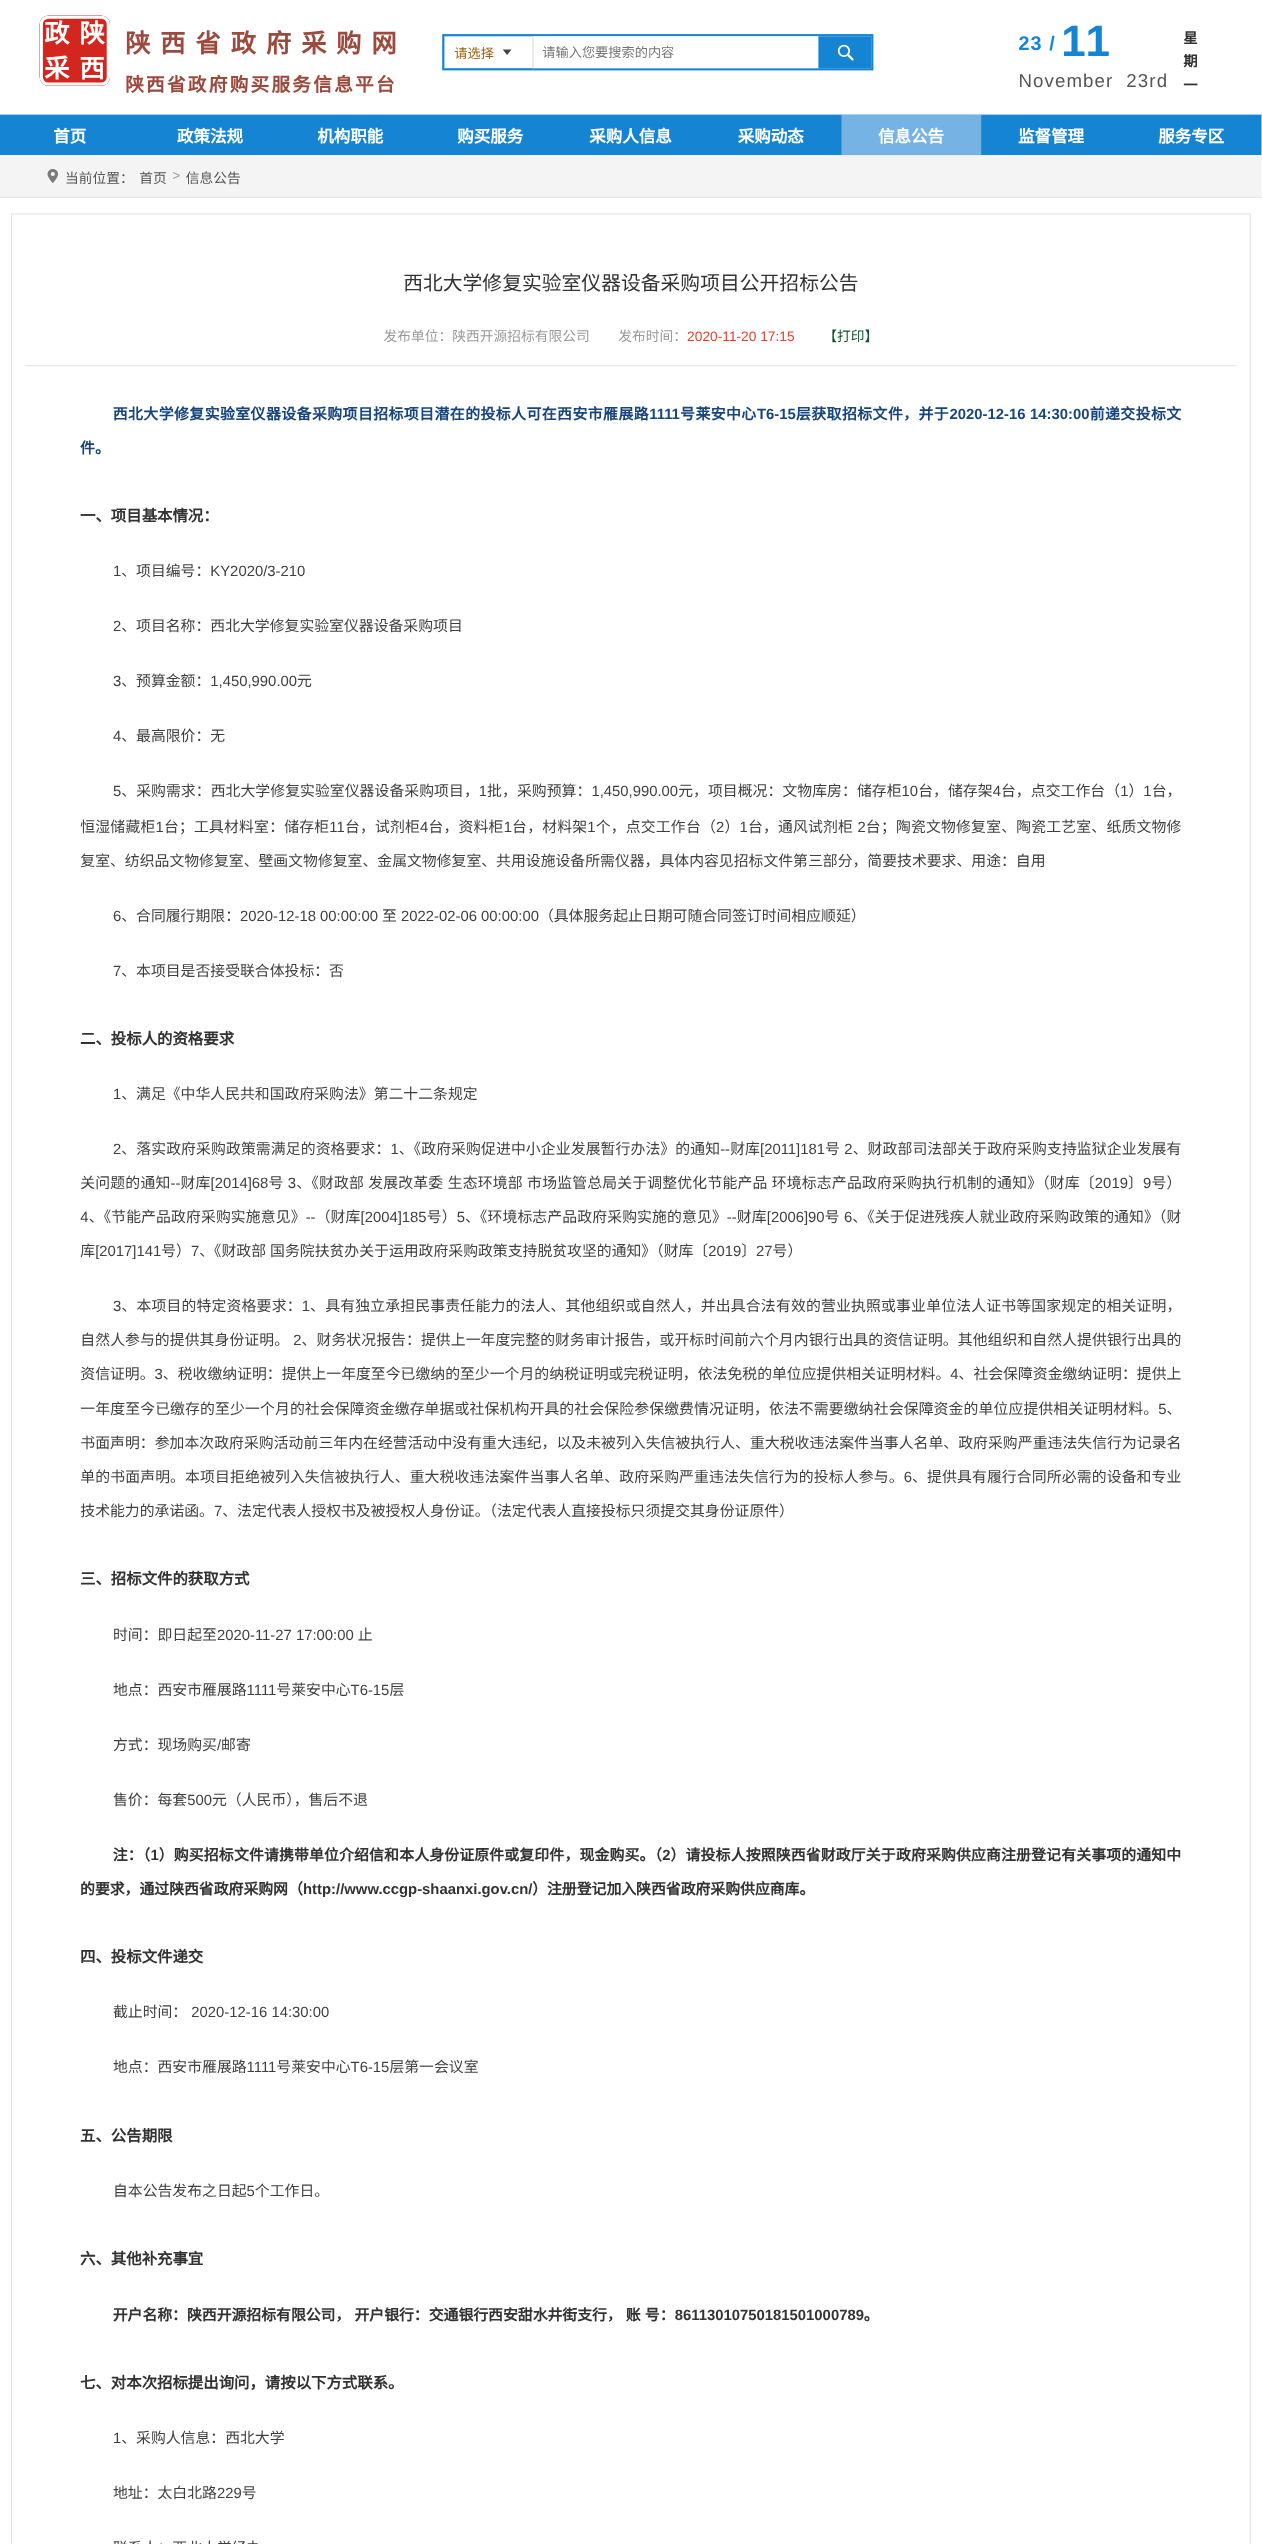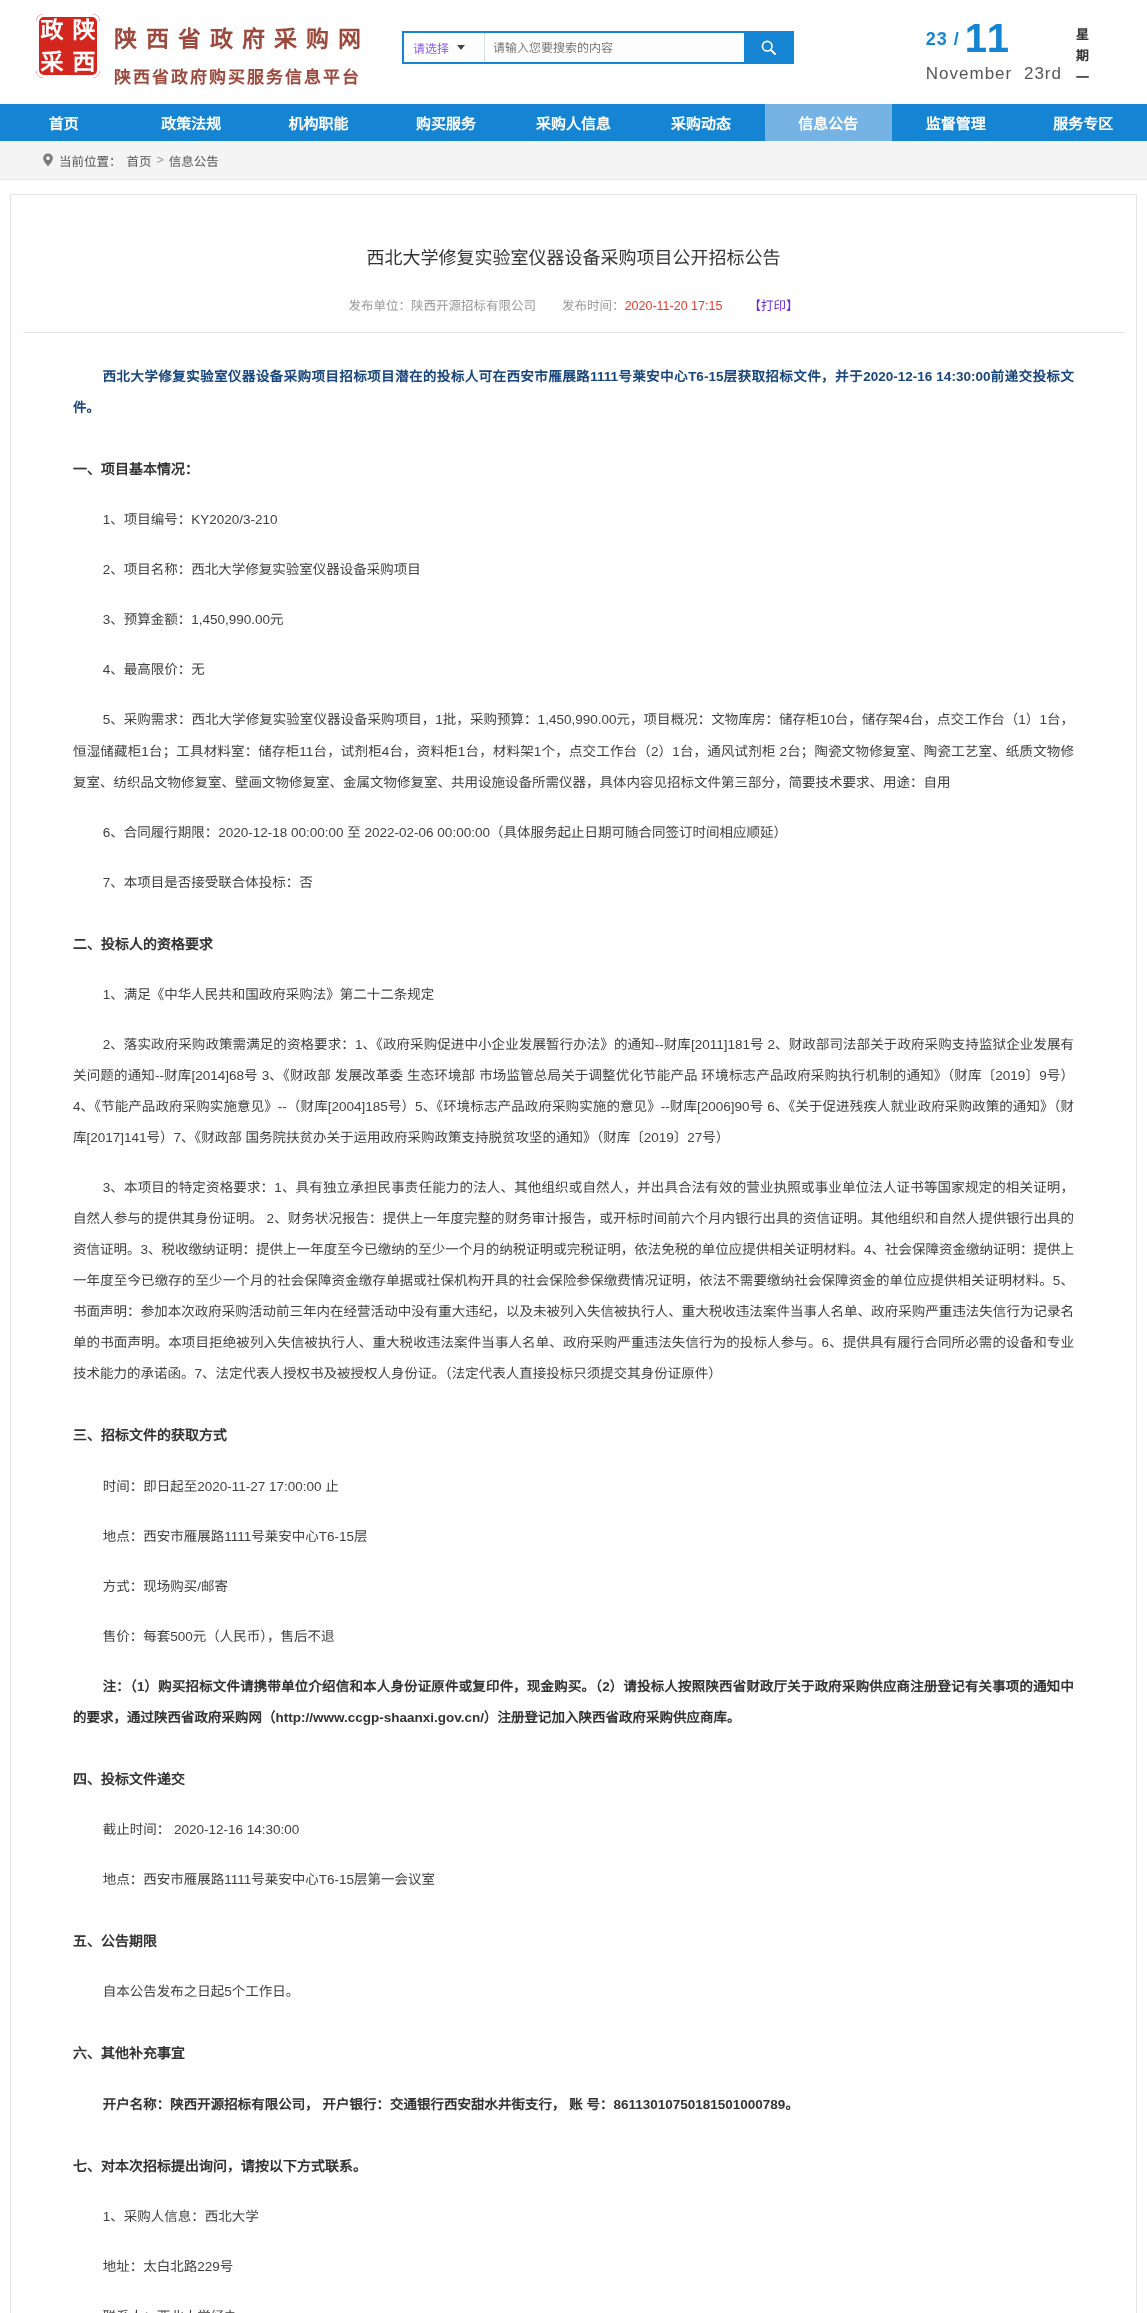--- a/index.html
+++ b/index.html
@@ -21,21 +21,21 @@
   }
   .site-titles { position:absolute; left:114px; top:20px; color:#9c4a3d; }
   .site-name { font-size:23px; font-weight:bold; letter-spacing:9px; }
   .site-sub  { font-size:17px; font-weight:bold; letter-spacing:2px; margin-top:9px; }
   .search-bar {
     position:absolute; left:402px; top:31px; width:392px; height:33px;
     border:2px solid #1585d3; display:flex; background:#fff;
   }
   .search-select {
     width:80px; display:flex; align-items:center; gap:8px;
-    padding-left:9px; font-size:12px; color:#8b5cf6; cursor:pointer; flex:none;
+    padding-left:9px; font-size:12px; color:#a16207; cursor:pointer; flex:none;
   }
   .caret { width:0; height:0; border-left:4px solid transparent; border-right:4px solid transparent; border-top:5px solid #444; }
   .search-input {
     flex:1; min-width:0; border:none; border-left:1px solid #ddd;
     padding:0 8px; font-size:12px; color:#333; outline:none;
   }
   .search-btn {
     width:48px; flex:none; background:#1585d3; border:none; cursor:pointer;
     display:flex; align-items:center; justify-content:center;
   }
@@ -62,21 +62,21 @@
   .crumb-sep { color:#999; }
   
   .card {
     margin:14px 10px 26px; border:1px solid #e3e3e3; background:#fff;
     padding:0 62px 34px; min-height:1948px;
   }
   .article-title { text-align:center; font-size:18px; font-weight:normal; color:#333; padding-top:48px; }
   .article-meta { text-align:center; color:#9a9a9a; font-size:12.5px; margin-top:26px; }
   .article-meta .gap { display:inline-block; width:26px; }
   .meta-time { color:#e43e2b; }
-  .meta-print { color:#6d28d9; cursor:pointer; }
+  .meta-print { color:#14532d; cursor:pointer; }
   .article-hr { border:none; border-top:1px solid #e4e4e4; margin:18px -50px 10px; }
   .para { font-size:13.5px; color:#3f3f3f; line-height:2.3; margin:19px 0; text-indent:2.2em; text-align:justify; }
   .para.heading { font-weight:bold; color:#333; text-indent:0; font-size:14px; margin:30px 0 19px; }
   .para.intro { font-weight:bold; color:#17457c; margin-top:28px; }
   .para.item-bold { font-weight:bold; color:#333; }
 </style>
 </head>
 <body>
 
 <header class="top-header">

